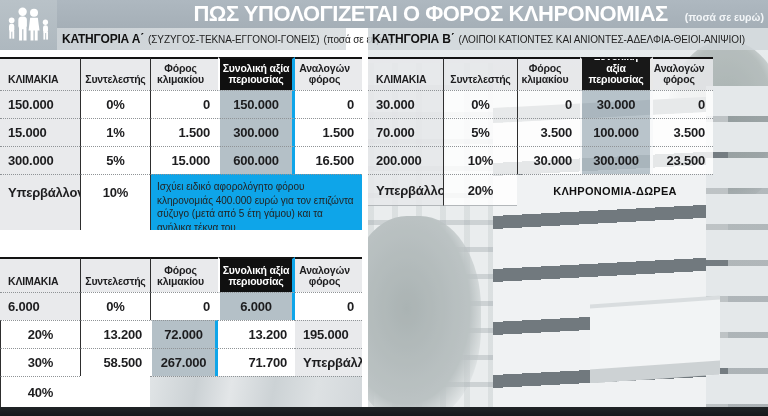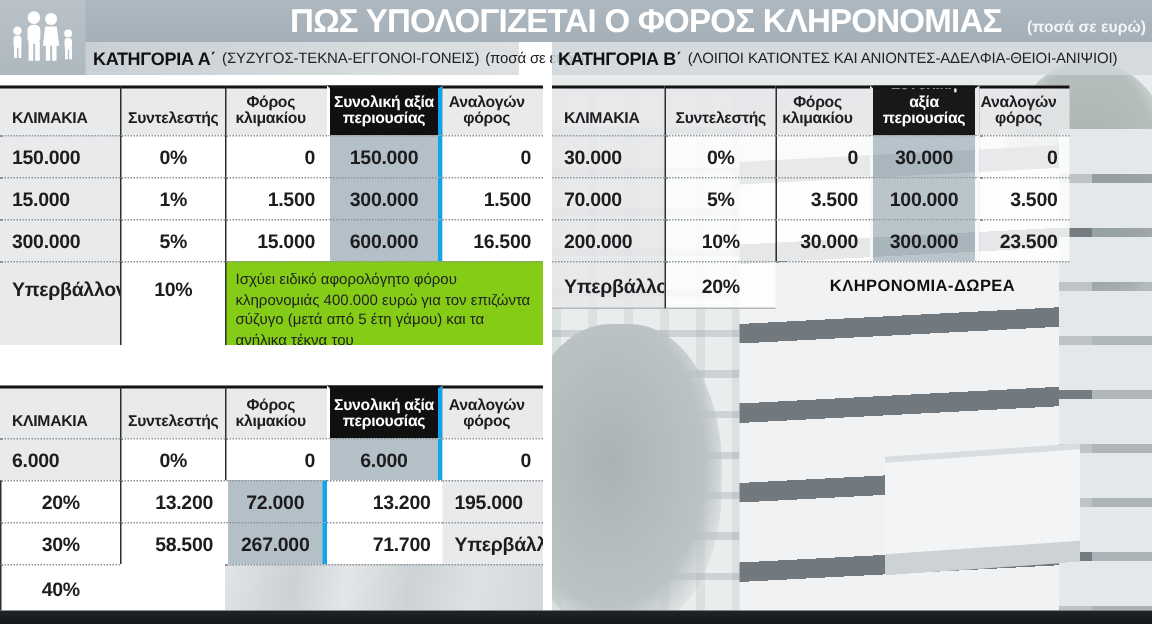--- a/index.html
+++ b/index.html
@@ -78,21 +78,21 @@
   .hdr.c1 { justify-content:flex-start; text-align:left; }
   .hdr.c4 { background:#101010; color:#ffffff; padding-left:2px; padding-right:2px; }
   .rt { border-top:1px dotted #8f9396; }
   
   .tb .cell { background:rgba(255,255,255,0.82); }
   .tb .c1 { background:rgba(230,232,234,0.86); }
   .tb .hdr { background:rgba(230,232,234,0.86); }
   .tb .c4 { background:rgba(176,189,197,0.88); border-left-color:rgba(255,255,255,0.9); border-right-color:rgba(255,255,255,0.9); }
   .tb .hdr.c4 { background:rgba(13,13,13,0.95); color:#fff; }
   
-  .note-cell { grid-column:3/6; background:#84cc16; border-left:1px solid #2e2e2e;
+  .note-cell { grid-column:3/6; background:#0ea5e9; border-left:1px solid #2e2e2e;
     font-weight:400; font-size:10px; line-height:1.35; letter-spacing:0;
     align-items:flex-start; padding:5px 4px 0 6px; text-align:left; color:#232323; }
   .kd-cell { grid-column:3/6; background:transparent !important; justify-content:center;
     font-size:11px; font-weight:800; letter-spacing:0.3px; color:#101010; }
   .tex-cell { grid-column:3/6;
     background:linear-gradient(100deg,#e0e4e6 0%,#cbd1d4 22%,#e3e6e8 38%,#ccd2d5 58%,#dde1e3 78%,#d2d7da 100%); }
   .xa { align-items:flex-start; padding-top:10px; }
   .tb .b-end { border-bottom:1px solid #b3b7ba; }
   
   .bottom-strip { position:absolute; left:0; top:407px; width:768px; height:9px;

